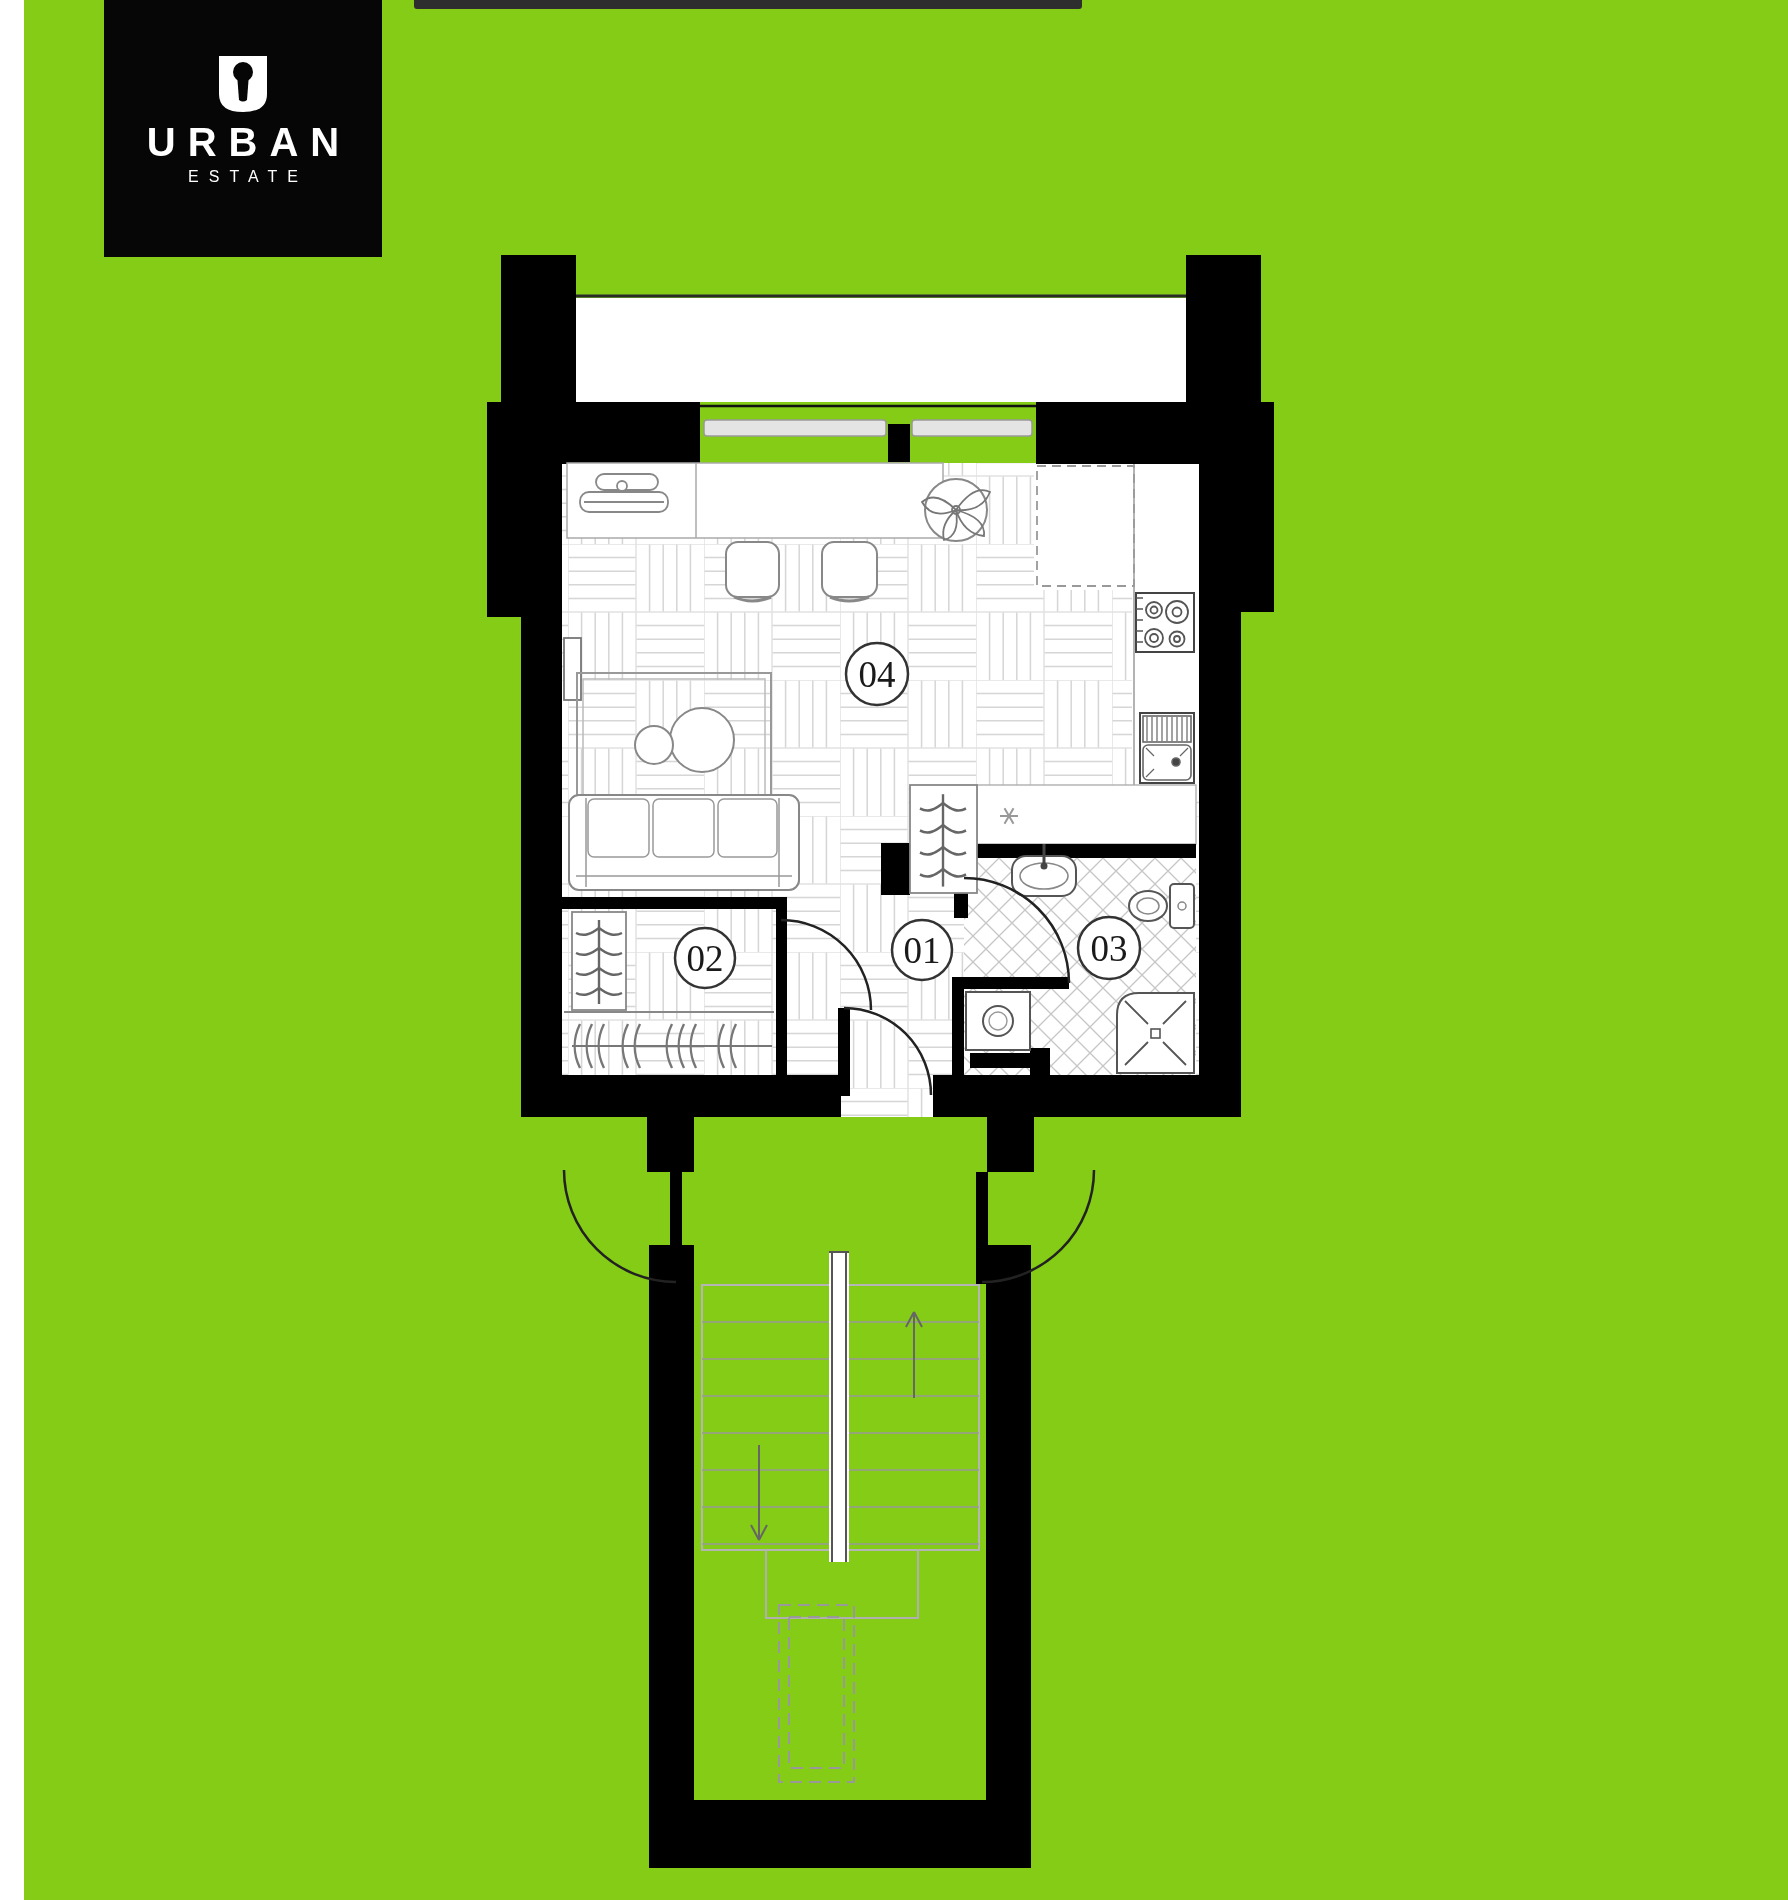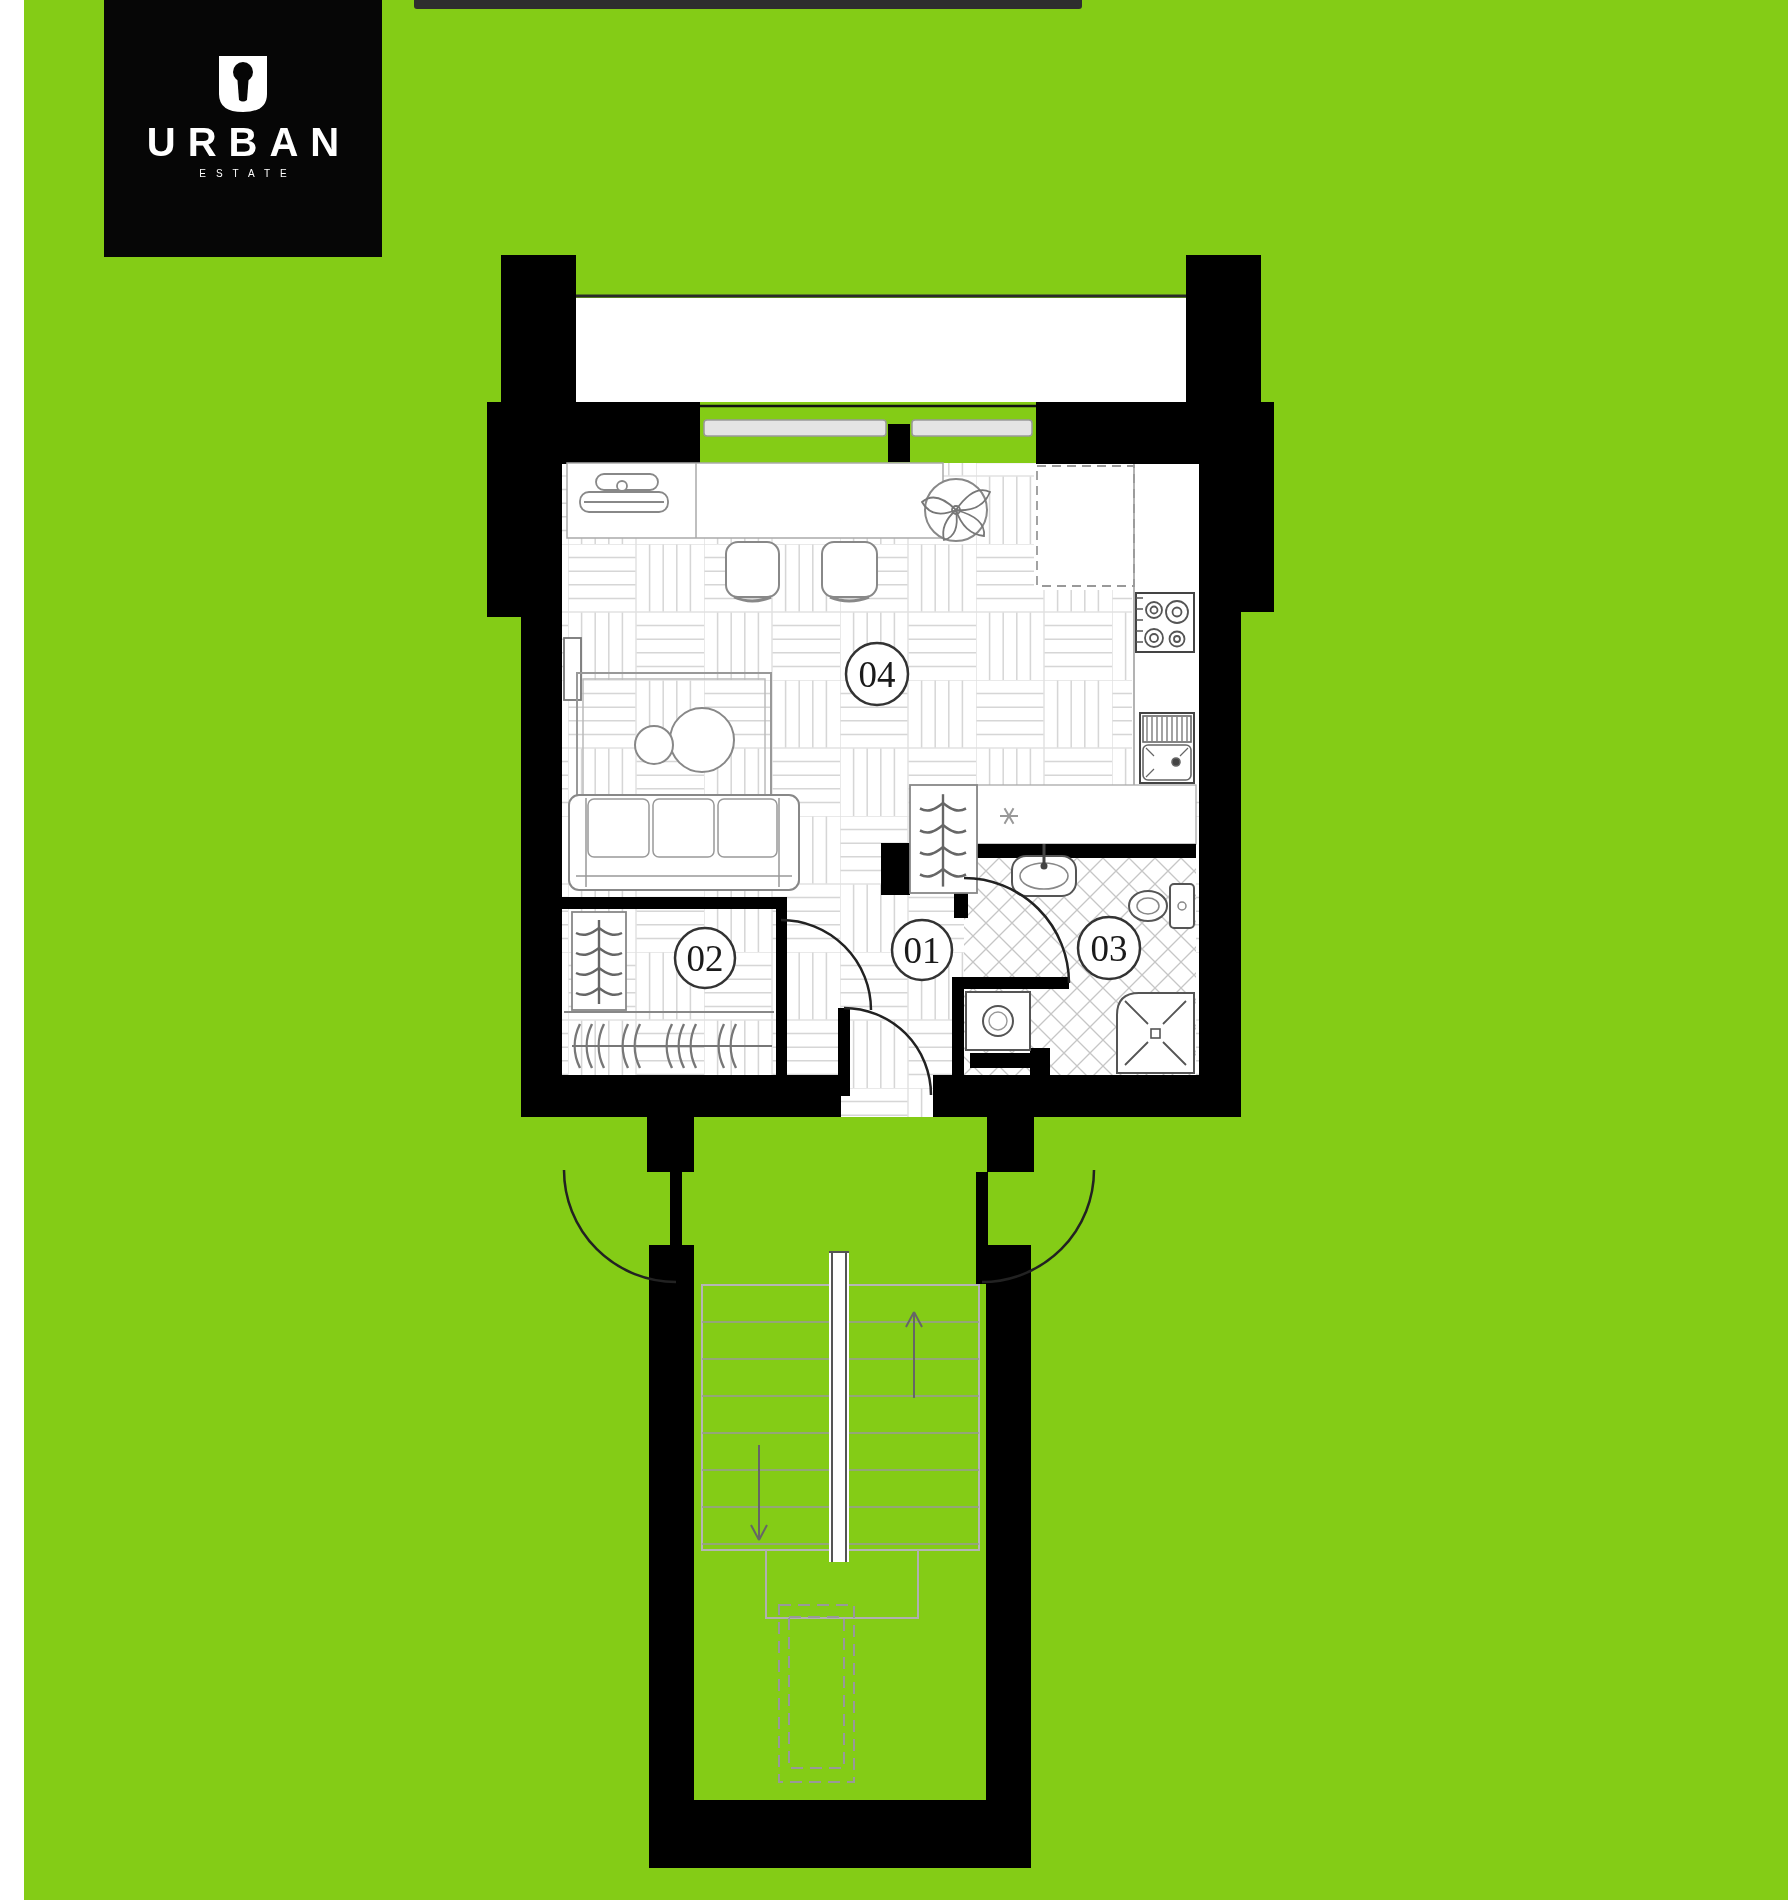--- a/index.html
+++ b/index.html
@@ -3,21 +3,21 @@
 <meta charset="utf-8">
 <style>
   html,body{margin:0;padding:0;background:#fff;width:1788px;height:1900px;overflow:hidden;
     font-family:"Liberation Sans",sans-serif;}
   #stage{position:relative;width:1788px;height:1900px;background:#84cc16;margin-left:24px;}
   #logo{position:absolute;left:80px;top:0;width:278px;height:257px;background:#060606;
     display:flex;flex-direction:column;align-items:center;justify-content:flex-start;}
   #logo .icon{margin-top:56px;height:58px;}
   #logo .brand{color:#fff;font-weight:bold;font-size:40px;letter-spacing:12px;margin-top:8px;
     text-indent:12px;line-height:1;}
-  #logo .tagline{color:#fff;font-size:10px;letter-spacing:10px;margin-top:7px;text-indent:10px;line-height:1;}
+  #logo .tagline{color:#fff;font-size:16px;letter-spacing:10px;margin-top:7px;text-indent:10px;line-height:1;}
   #topbar{position:absolute;left:390px;top:0;width:668px;height:9px;background:#2e2e2e;border-radius:0 0 3px 3px;}
   svg text.roomnum{font-family:"Liberation Serif","DejaVu Serif",serif;font-size:37px;fill:#1a1a1a;}
 </style>
 </head>
 <body>
 
 <div id="stage">
 
   <div id="logo">
     <svg class="icon" width="52" height="58" viewBox="0 0 52 58">

